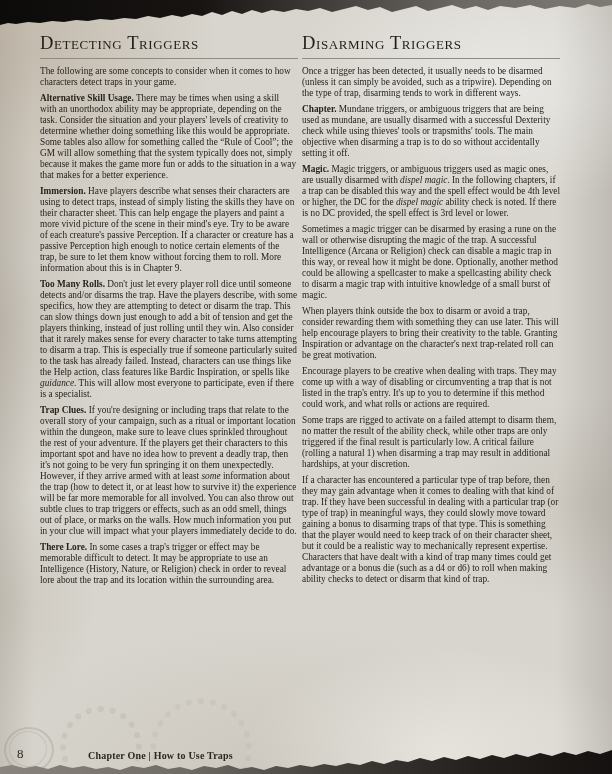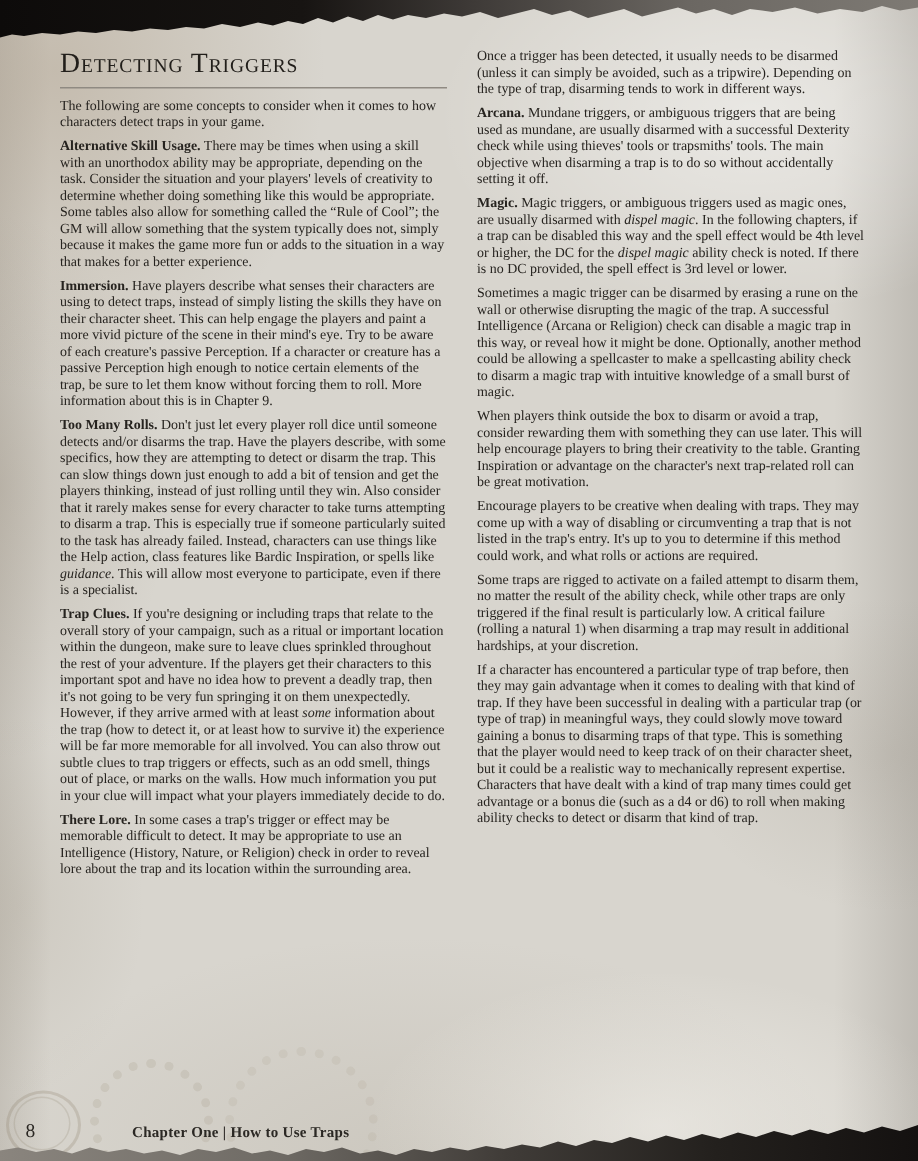--- a/index.html
+++ b/index.html
@@ -15,21 +15,21 @@
       radial-gradient(ellipse 300px 160px at 72% 97%, rgba(245,243,238,0.55), transparent 65%),
       radial-gradient(ellipse 380px 200px at 45% 100%, rgba(148,138,120,0.18), transparent 75%),
       radial-gradient(ellipse 200px 150px at 97% 65%, rgba(120,110,95,0.14), transparent 70%),
       linear-gradient(to right, rgba(110,100,85,0.18), rgba(110,100,85,0) 34px, rgba(110,100,85,0) 556px, rgba(100,95,88,0.22));
   }
   .torn{position:absolute;left:0;width:612px;display:block;pointer-events:none;}
   .torn-top{top:0;}
   .torn-bottom{bottom:0;}
   .content{
     position:absolute;left:40px;top:33px;width:536px;
-    display:flex;gap:20px;
+    display:flex;gap:4px;
   }
   .col{width:258px;}
   .heading{
     margin:0 0 7px 0;padding:0 0 4px 0;
     font-size:18.5px;font-weight:normal;font-variant:small-caps;
     letter-spacing:0.6px;color:#211e1a;
     border-bottom:1px solid #8f8a82;
   }
   .para{
     margin:0 0 5px 0;
@@ -84,23 +84,24 @@
       <div>
           <p class="para"><span class="seg">The following are some concepts to consider when it comes to how characters detect traps in your game.</span></p>
           <p class="para"><span class="seg-lead">Alternative Skill Usage.</span><span class="seg"> There may be times when using a skill with an unorthodox ability may be appropriate, depending on the task. Consider the situation and your players' levels of creativity to determine whether doing something like this would be appropriate. Some tables also allow for something called the “Rule of Cool”; the GM will allow something that the system typically does not, simply because it makes the game more fun or adds to the situation in a way that makes for a better experience.</span></p>
           <p class="para"><span class="seg-lead">Immersion.</span><span class="seg"> Have players describe what senses their characters are using to detect traps, instead of simply listing the skills they have on their character sheet. This can help engage the players and paint a more vivid picture of the scene in their mind's eye. Try to be aware of each creature's passive Perception. If a character or creature has a passive Perception high enough to notice certain elements of the trap, be sure to let them know without forcing them to roll. More information about this is in Chapter 9.</span></p>
           <p class="para"><span class="seg-lead">Too Many Rolls.</span><span class="seg"> Don't just let every player roll dice until someone detects and/or disarms the trap. Have the players describe, with some specifics, how they are attempting to detect or disarm the trap. This can slow things down just enough to add a bit of tension and get the players thinking, instead of just rolling until they win. Also consider that it rarely makes sense for every character to take turns attempting to disarm a trap. This is especially true if someone particularly suited to the task has already failed. Instead, characters can use things like the Help action, class features like Bardic Inspiration, or spells like </span><span class="seg-i">guidance</span><span class="seg">. This will allow most everyone to participate, even if there is a specialist.</span></p>
           <p class="para"><span class="seg-lead">Trap Clues.</span><span class="seg"> If you're designing or including traps that relate to the overall story of your campaign, such as a ritual or important location within the dungeon, make sure to leave clues sprinkled throughout the rest of your adventure. If the players get their characters to this important spot and have no idea how to prevent a deadly trap, then it's not going to be very fun springing it on them unexpectedly. However, if they arrive armed with at least </span><span class="seg-i">some</span><span class="seg"> information about the trap (how to detect it, or at least how to survive it) the experience will be far more memorable for all involved. You can also throw out subtle clues to trap triggers or effects, such as an odd smell, things out of place, or marks on the walls. How much information you put in your clue will impact what your players immediately decide to do.</span></p>
           <p class="para"><span class="seg-lead">There Lore.</span><span class="seg"> In some cases a trap's trigger or effect may be memorable difficult to detect. It may be appropriate to use an Intelligence (History, Nature, or Religion) check in order to reveal lore about the trap and its location within the surrounding area.</span></p>
         </div>
     </div>
     <div class="col">
+      <h2 class="heading">Disarming Triggers</h2>
       <div>
           <p class="para"><span class="seg">Once a trigger has been detected, it usually needs to be disarmed (unless it can simply be avoided, such as a tripwire). Depending on the type of trap, disarming tends to work in different ways.</span></p>
-          <p class="para"><span class="seg-lead">Arcana.</span><span class="seg"> Mundane triggers, or ambiguous triggers that are being used as mundane, are usually disarmed with a successful Dexterity check while using thieves' tools or trapsmiths' tools. The main objective when disarming a trap is to do so without accidentally setting it off.</span></p>
+          <p class="para"><span class="seg-lead">Chapter.</span><span class="seg"> Mundane triggers, or ambiguous triggers that are being used as mundane, are usually disarmed with a successful Dexterity check while using thieves' tools or trapsmiths' tools. The main objective when disarming a trap is to do so without accidentally setting it off.</span></p>
           <p class="para"><span class="seg-lead">Magic.</span><span class="seg"> Magic triggers, or ambiguous triggers used as magic ones, are usually disarmed with </span><span class="seg-i">dispel magic</span><span class="seg">. In the following chapters, if a trap can be disabled this way and the spell effect would be 4th level or higher, the DC for the </span><span class="seg-i">dispel magic</span><span class="seg"> ability check is noted. If there is no DC provided, the spell effect is 3rd level or lower.</span></p>
           <p class="para"><span class="seg">Sometimes a magic trigger can be disarmed by erasing a rune on the wall or otherwise disrupting the magic of the trap. A successful Intelligence (Arcana or Religion) check can disable a magic trap in this way, or reveal how it might be done. Optionally, another method could be allowing a spellcaster to make a spellcasting ability check to disarm a magic trap with intuitive knowledge of a small burst of magic.</span></p>
           <p class="para"><span class="seg">When players think outside the box to disarm or avoid a trap, consider rewarding them with something they can use later. This will help encourage players to bring their creativity to the table. Granting Inspiration or advantage on the character's next trap-related roll can be great motivation.</span></p>
           <p class="para"><span class="seg">Encourage players to be creative when dealing with traps. They may come up with a way of disabling or circumventing a trap that is not listed in the trap's entry. It's up to you to determine if this method could work, and what rolls or actions are required.</span></p>
           <p class="para"><span class="seg">Some traps are rigged to activate on a failed attempt to disarm them, no matter the result of the ability check, while other traps are only triggered if the final result is particularly low. A critical failure (rolling a natural 1) when disarming a trap may result in additional hardships, at your discretion.</span></p>
           <p class="para"><span class="seg">If a character has encountered a particular type of trap before, then they may gain advantage when it comes to dealing with that kind of trap. If they have been successful in dealing with a particular trap (or type of trap) in meaningful ways, they could slowly move toward gaining a bonus to disarming traps of that type. This is something that the player would need to keep track of on their character sheet, but it could be a realistic way to mechanically represent expertise. Characters that have dealt with a kind of trap many times could get advantage or a bonus die (such as a d4 or d6) to roll when making ability checks to detect or disarm that kind of trap.</span></p>
         </div>
     </div>
   </div>
 

